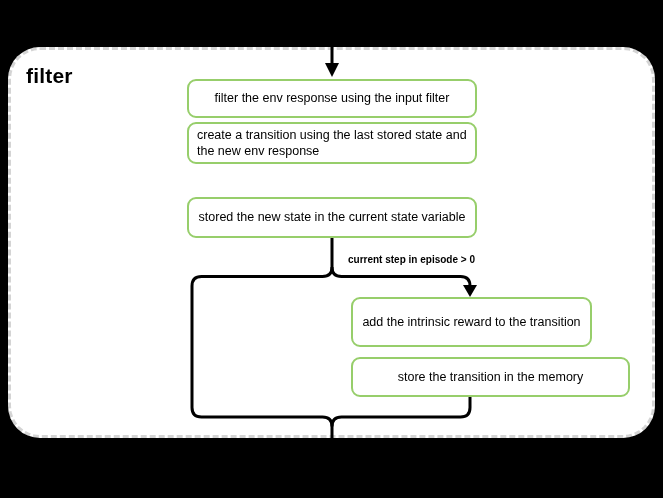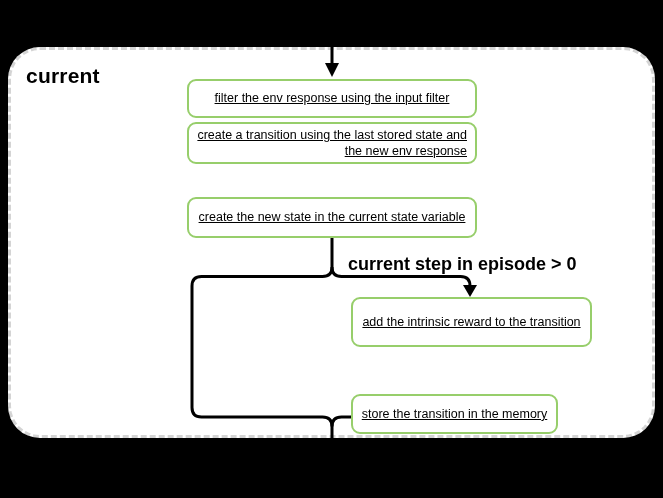--- a/index.html
+++ b/index.html
@@ -42,37 +42,36 @@
   }
   .node {
     position: absolute;
     box-sizing: border-box;
     background: #ffffff;
     border: 2.5px solid #97ce6b;
     border-radius: 9px;
     display: flex;
     align-items: center;
     justify-content: center;
-    text-align: right;
+    text-align: left;
     font-size: 12.5px;
     line-height: 1.3;
     color: #000000;
     padding: 2px 8px;
-    text-decoration: underline;
   }
   #node-0 { left: 187px; top: 79px;  width: 290px; height: 39px; }
   #node-1 { left: 187px; top: 122px; width: 290px; height: 42px; }
   #node-2 { left: 187px; top: 197px; width: 290px; height: 41px; }
   #node-3 { left: 351px; top: 297px; width: 241px; height: 50px; }
-  #node-4 { left: 351px; top: 357px; width: 207px; height: 40px; margin-top: 37px; }
+  #node-4 { left: 351px; top: 357px; width: 279px; height: 40px; }
   .branch-label {
     position: absolute;
     left: 348px;
     top: 254px;
-    font-size: 18px;
+    font-size: 10px;
     font-weight: bold;
     color: #000000;
     white-space: nowrap;
   }
 </style>
 </head>
 <body>
 
 <div id="canvas">
 
@@ -84,30 +83,30 @@
     <polygon points="325,63 339,63 332,77" fill="#000000"></polygon>
 
     <path d="M332 238 V267 Q332 276.5 322.5 276.5 H201.5 Q192 276.5 192 286 V407.5 Q192 417 201.5 417 H322.5 Q332 417 332 426.5 V460" stroke="#000000" stroke-width="3" fill="none" stroke-linejoin="round"></path>
 
     <path d="M332 267 Q332 276.5 341.5 276.5 H460.5 Q470 276.5 470 286 V287" stroke="#000000" stroke-width="3" fill="none" stroke-linejoin="round"></path>
     <polygon points="463,285 477,285 470,297" fill="#000000"></polygon>
 
     <path d="M470 397 V407.5 Q470 417 460.5 417 H341.5 Q332 417 332 426.5" stroke="#000000" stroke-width="3" fill="none" stroke-linejoin="round"></path>
   </svg>
 
-  <div class="group-title">current</div>
+  <div class="group-title">filter</div>
 
   <div class="node" id="node-0">
     <span>filter the env response using the input filter</span>
   </div>
   <div class="node" id="node-1">
     <span>create a transition using the last stored state and the new env response</span>
   </div>
   <div class="node" id="node-2">
-    <span>create the new state in the current state variable</span>
+    <span>stored the new state in the current state variable</span>
   </div>
   <div class="node" id="node-3">
     <span>add the intrinsic reward to the transition</span>
   </div>
   <div class="node" id="node-4">
     <span>store the transition in the memory</span>
   </div>
 
   <div class="branch-label">current step in episode &gt; 0</div>
 

